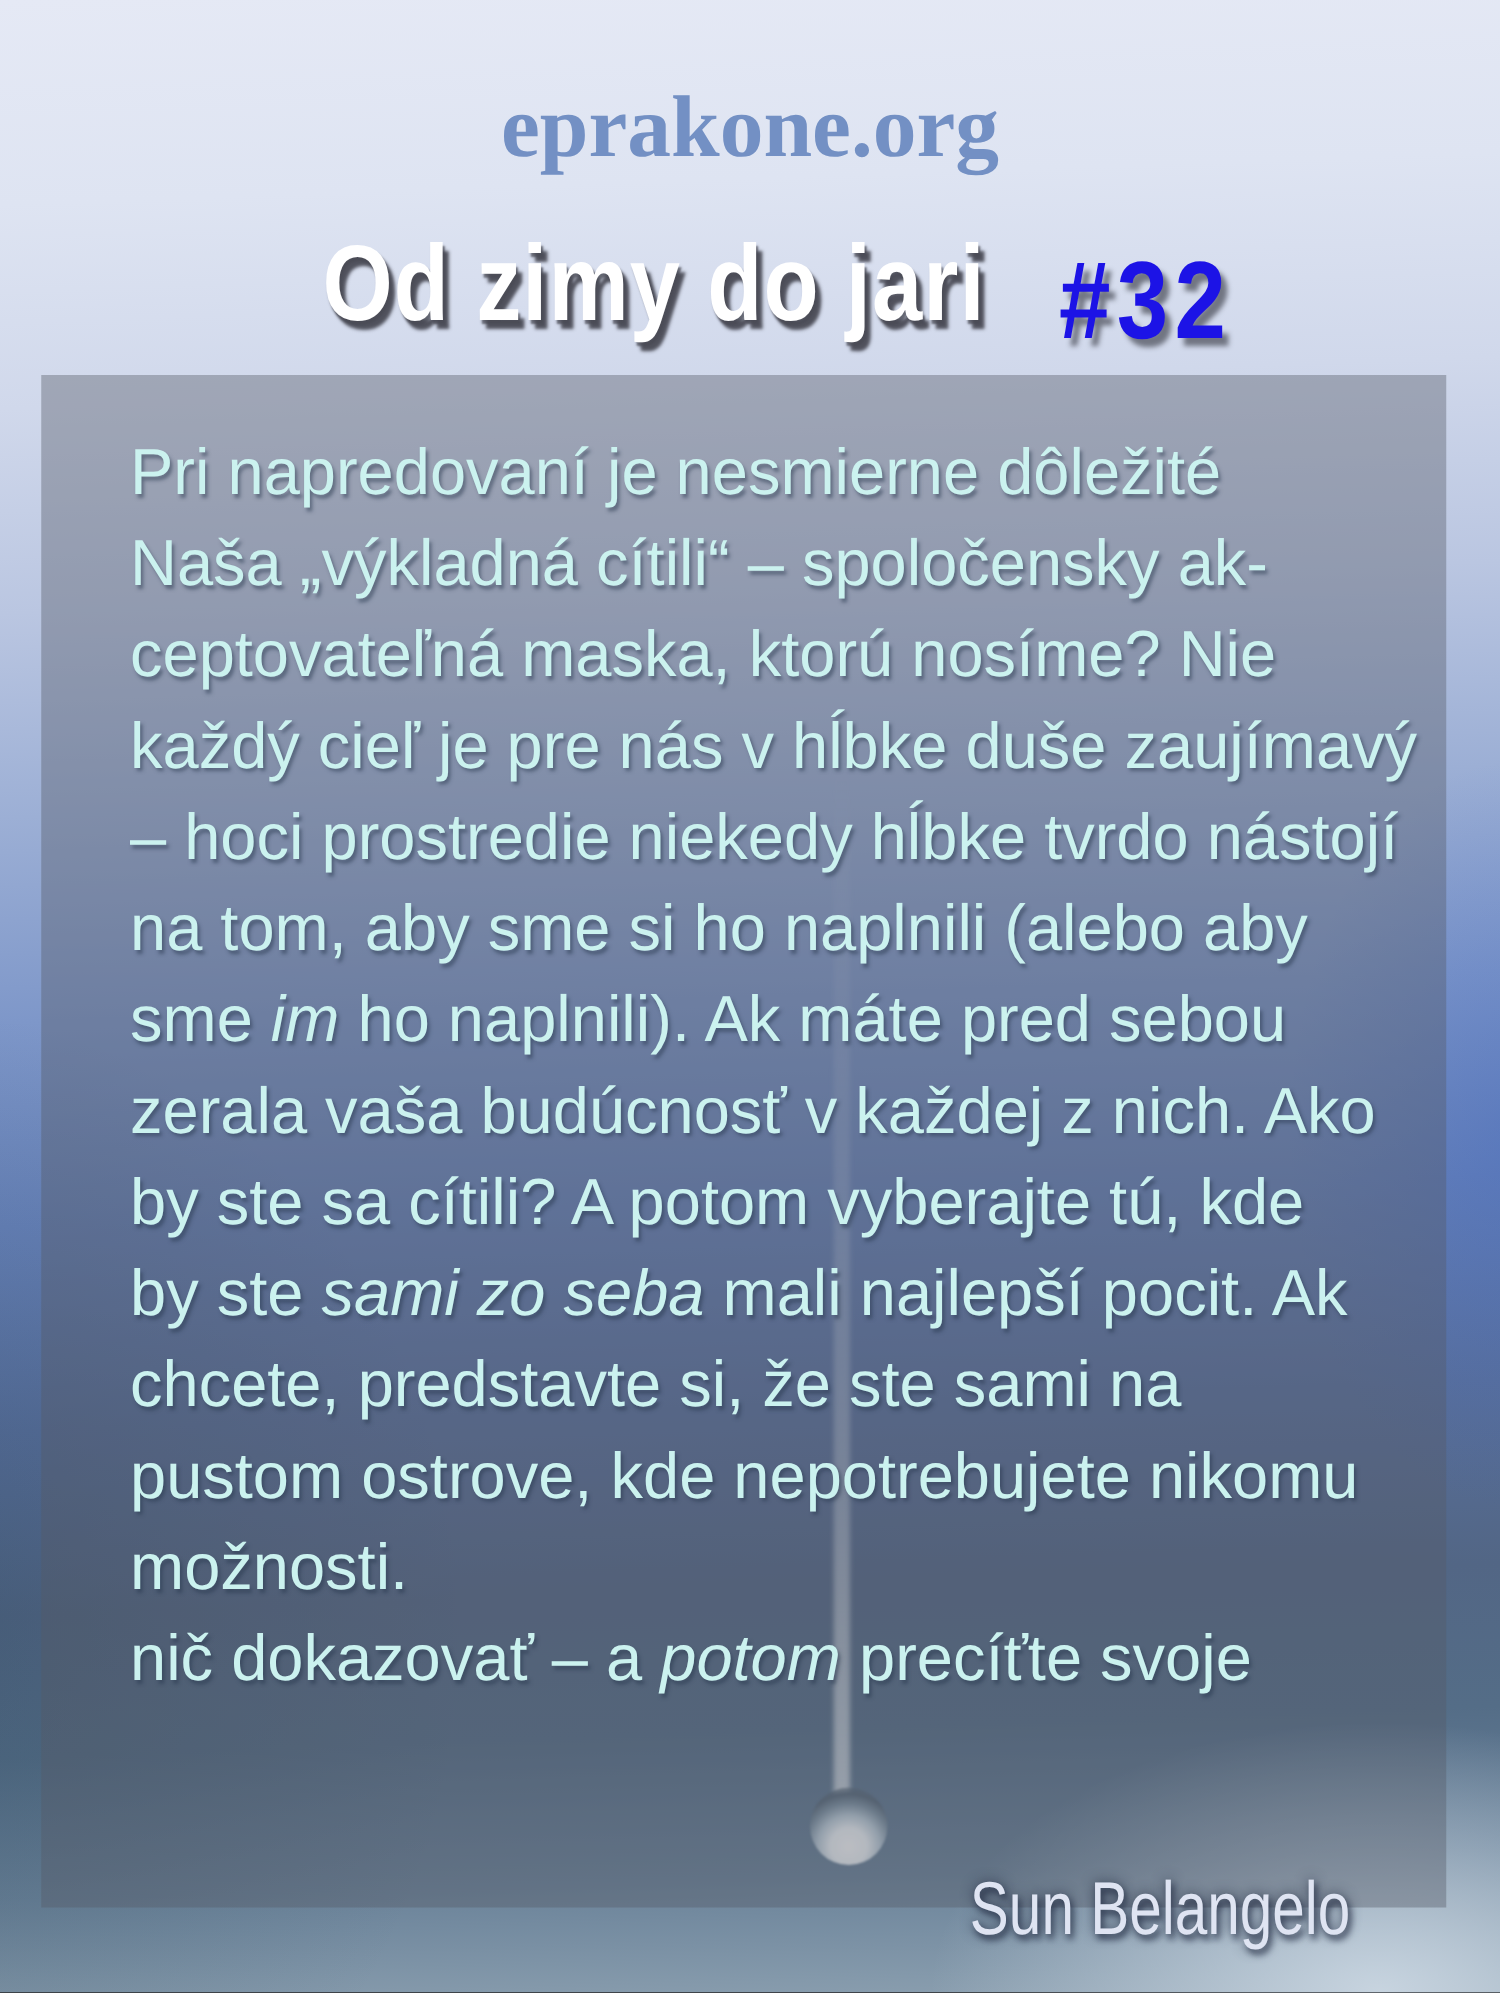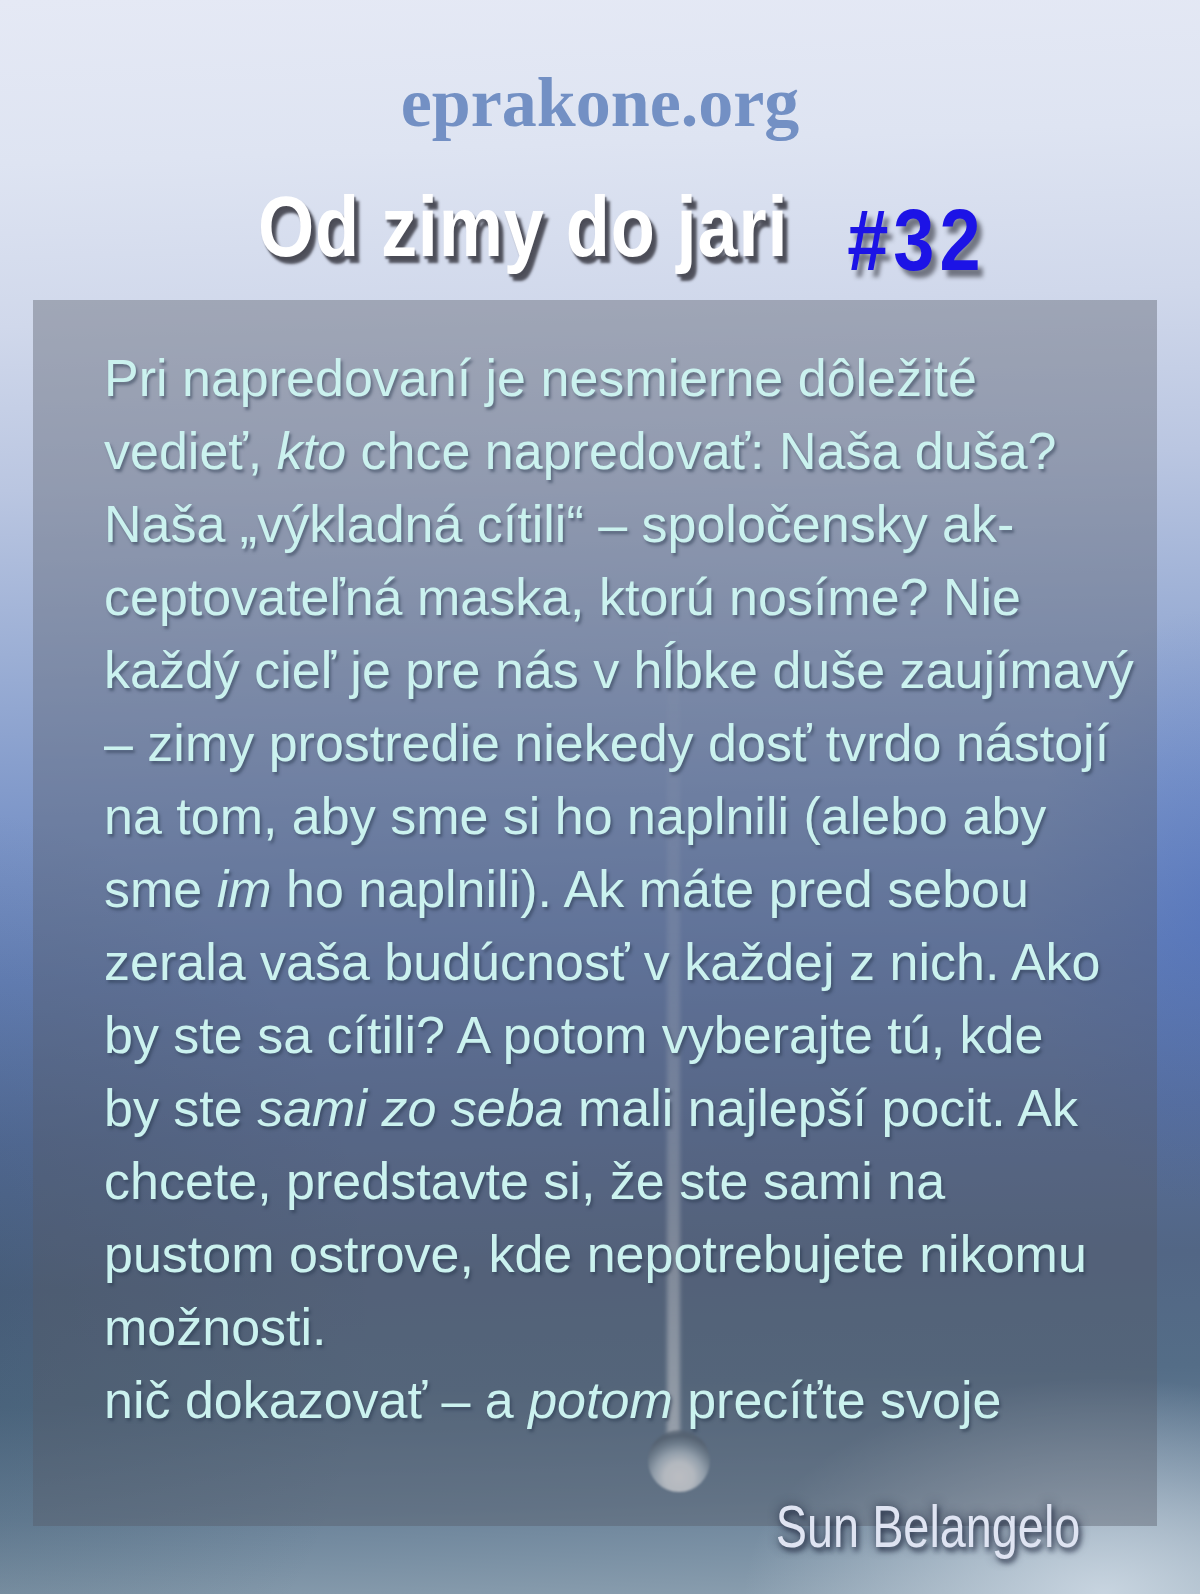--- a/index.html
+++ b/index.html
@@ -93,25 +93,24 @@
   <div class="panel" style="background: rgba(85, 90, 103, 0.4);"></div>
 
   <div class="site" style="color: rgb(115, 144, 196);">eprakone.org</div>
 
   <div class="titlerow">
     <span class="title-main" style="color: rgb(255, 255, 255);">Od zimy do jari</span><span class="issue" style="color: rgb(28, 19, 230);">#32</span>
   </div>
 
   <div class="quote" style="color: rgb(203, 242, 239);">
       <div class="qline"><span>Pri napredovaní je nesmierne dôležité</span></div>
-      <div class="qline"><span>vedieť, </span><span class="it">kto</span><span> chce napredovať: Naša duša?</span></div>
       <div class="qline"><span>Naša „výkladná cítili“ – spoločensky ak-</span></div>
       <div class="qline"><span>ceptovateľná maska, ktorú nosíme? Nie</span></div>
       <div class="qline"><span>každý cieľ je pre nás v hĺbke duše zaujímavý</span></div>
-      <div class="qline"><span>– zimy prostredie niekedy dosť tvrdo nástojí</span></div>
+      <div class="qline"><span>– hoci prostredie niekedy hĺbke tvrdo nástojí</span></div>
       <div class="qline"><span>na tom, aby sme si ho naplnili (alebo aby</span></div>
       <div class="qline"><span>sme </span><span class="it">im</span><span> ho naplnili). Ak máte pred sebou</span></div>
       <div class="qline"><span>zerala vaša budúcnosť v každej z nich. Ako</span></div>
       <div class="qline"><span>by ste sa cítili? A potom vyberajte tú, kde</span></div>
       <div class="qline"><span>by ste </span><span class="it">sami zo seba</span><span> mali najlepší pocit. Ak</span></div>
       <div class="qline"><span>chcete, predstavte si, že ste sami na</span></div>
       <div class="qline"><span>pustom ostrove, kde nepotrebujete nikomu</span></div>
       <div class="qline"><span>možnosti.</span></div>
       <div class="qline"><span>nič dokazovať – a </span><span class="it">potom</span><span> precíťte svoje</span></div>
     </div>

